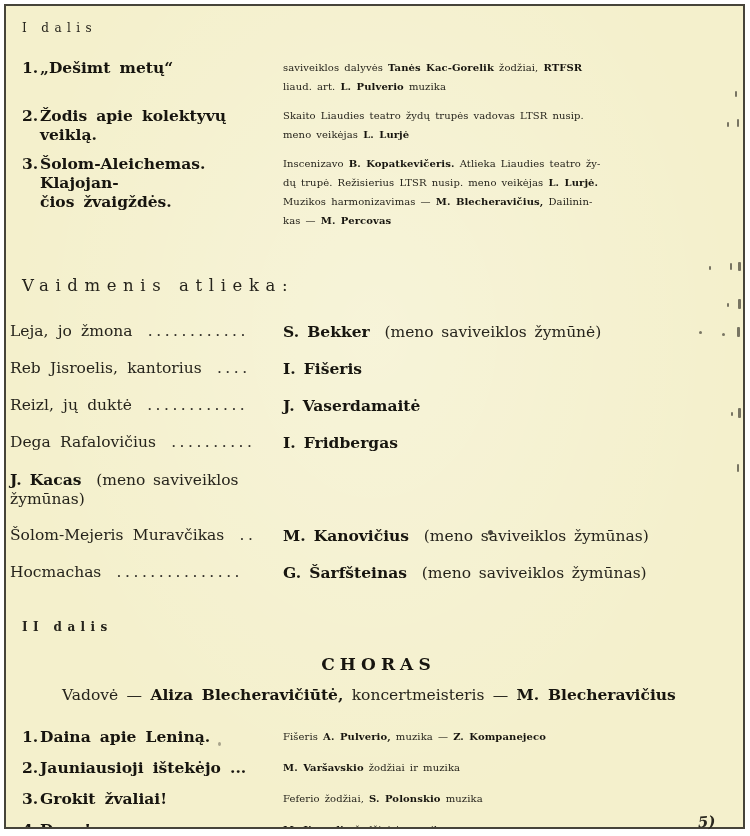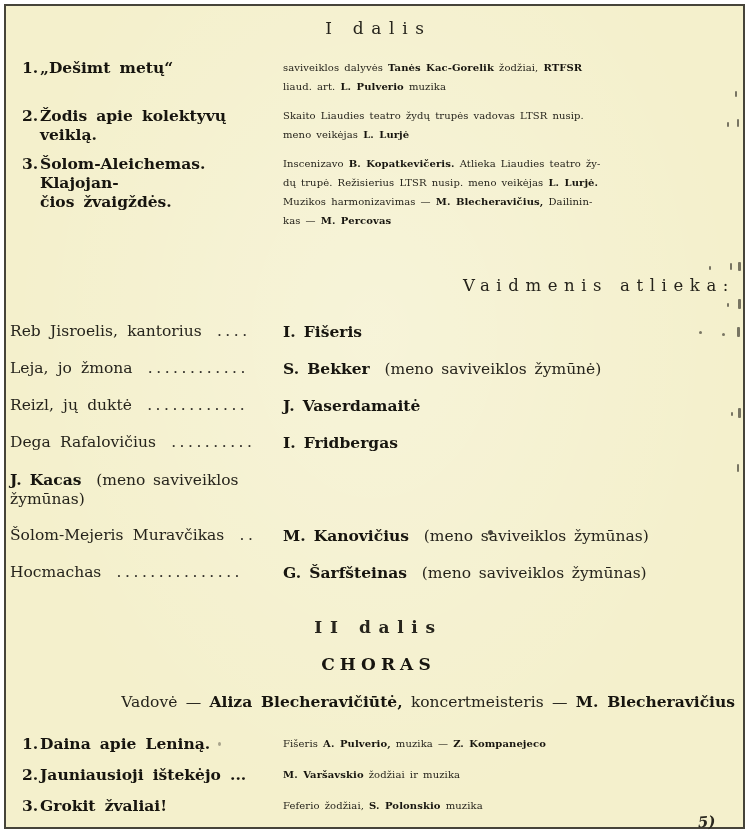--- a/index.html
+++ b/index.html
@@ -12,54 +12,54 @@
   .frame{
     position:absolute;left:4px;top:4px;right:5px;bottom:7px;
     border:2px solid #46443a;
     background:#f4f0cc;
     background-image:radial-gradient(ellipse at 50% 40%, rgba(255,255,255,.25), rgba(0,0,0,0) 70%);
     padding:6px 8px 0 16px;
     box-sizing:border-box;
     overflow:hidden;
   }
   .sec-title{
-    font-size:17px;font-weight:normal;text-align:center;
+    font-size:12px;font-weight:normal;text-align:left;
     letter-spacing:.45em;margin:0;line-height:20px;
   }
   .t1{margin-top:6px;}
   .b{font-weight:bold;color:#17150f;}
   
   .items{margin-top:20px;}
   .item-row{display:grid;grid-template-columns:261px 1fr;margin-bottom:10px;}
   .item-left{display:grid;grid-template-columns:18px 1fr;font-size:15.5px;line-height:19px;word-spacing:.24em;}
   .item-title{white-space:pre-line;}
   .item-desc{
     font-size:10px;line-height:19px;white-space:pre;
     word-spacing:.18em;letter-spacing:.1px;
   }
   
   .cast-title{
-    font-size:16.5px;font-weight:normal;text-align:right;
+    font-size:16.5px;font-weight:normal;text-align:left;
     letter-spacing:.4em;margin:46px 0 12px;line-height:20px;
   }
   .cast{margin-top:26px;margin-left:-12px;}
   .cast-row{display:grid;grid-template-columns:273px 1fr;margin-bottom:17px;font-size:15.5px;line-height:19px;}
   .cast-left{word-spacing:.28em;}
   .dots{letter-spacing:3.5px;margin-left:6px;color:#32302a;}
   .cast-right{word-spacing:.18em;}
   .note{margin-left:7px;font-weight:normal;color:#26241c;}
   .note:empty{margin:0;}
   
   .t2{margin-top:34px;font-weight:bold;}
   .choras{
     font-size:17px;font-weight:bold;text-align:center;color:#17150f;
     letter-spacing:.3em;margin:16px 0 0;line-height:22px;
   }
   .leaders{
-    margin-top:17px;text-align:right;font-size:15.5px;line-height:19px;
+    margin-top:10px;text-align:left;font-size:15.5px;line-height:19px;
     word-spacing:.22em;padding-left:40px;
   }
   .items2{margin-top:22px;}
   .items2 .item-row{margin-bottom:12px;}
   .items2 .item-left,.items2 .item-desc{line-height:19px;}
   .pageno{
     position:absolute;right:34px;bottom:5px;
     font-size:15px;font-style:italic;font-weight:bold;color:#2a281f;
     transform:rotate(-4deg);
   }
@@ -107,37 +107,37 @@
 kas — </span><span class="b">M. Percovas</span></div>
       </div>
     </div>
 
   <h2 class="cast-title">Vaidmenis atlieka:</h2>
 
   <div class="cast">
 
       <div class="cast-row">
         <div class="cast-left">
+          <span>Leja, jo žmona</span>
+          <span class="dots">............</span>
+        </div>
+        <div class="cast-right">
+          <span class="b">S. Bekker</span>
+          <span class="note">(meno saviveiklos žymūnė)</span>
+        </div>
+      </div>
+
+      <div class="cast-row">
+        <div class="cast-left">
           <span>Reb Jisroelis, kantorius</span>
           <span class="dots">....</span>
         </div>
         <div class="cast-right">
           <span class="b">I. Fišeris</span>
           <span class="note"></span>
-        </div>
-      </div>
-
-      <div class="cast-row">
-        <div class="cast-left">
-          <span>Leja, jo žmona</span>
-          <span class="dots">............</span>
-        </div>
-        <div class="cast-right">
-          <span class="b">S. Bekker</span>
-          <span class="note">(meno saviveiklos žymūnė)</span>
         </div>
       </div>
 
       <div class="cast-row">
         <div class="cast-left">
           <span>Reizl, jų duktė</span>
           <span class="dots">............</span>
         </div>
         <div class="cast-right">
           <span class="b">J. Vaserdamaitė</span>

